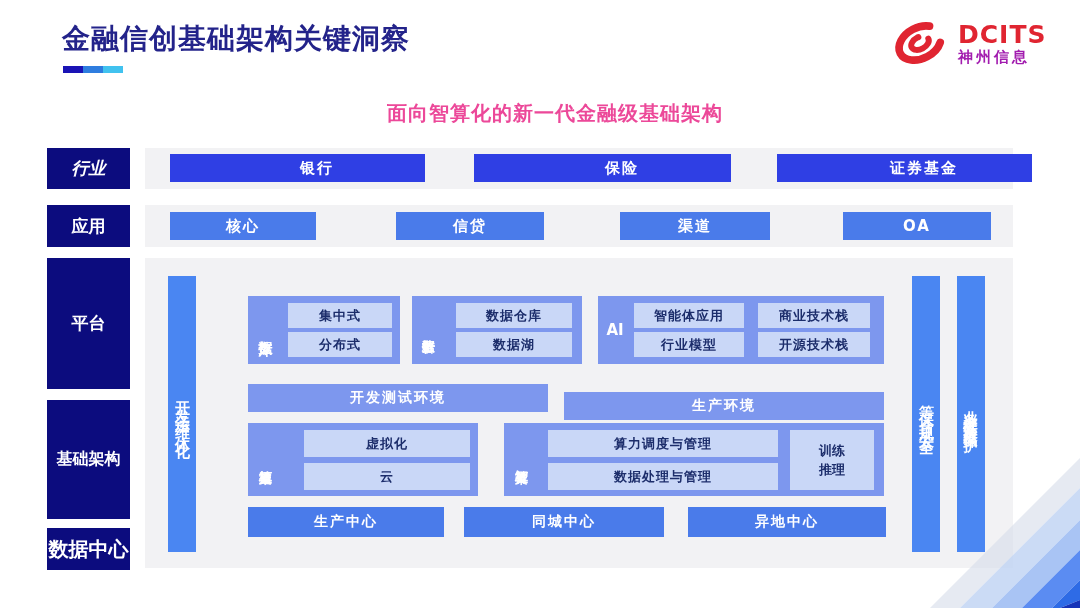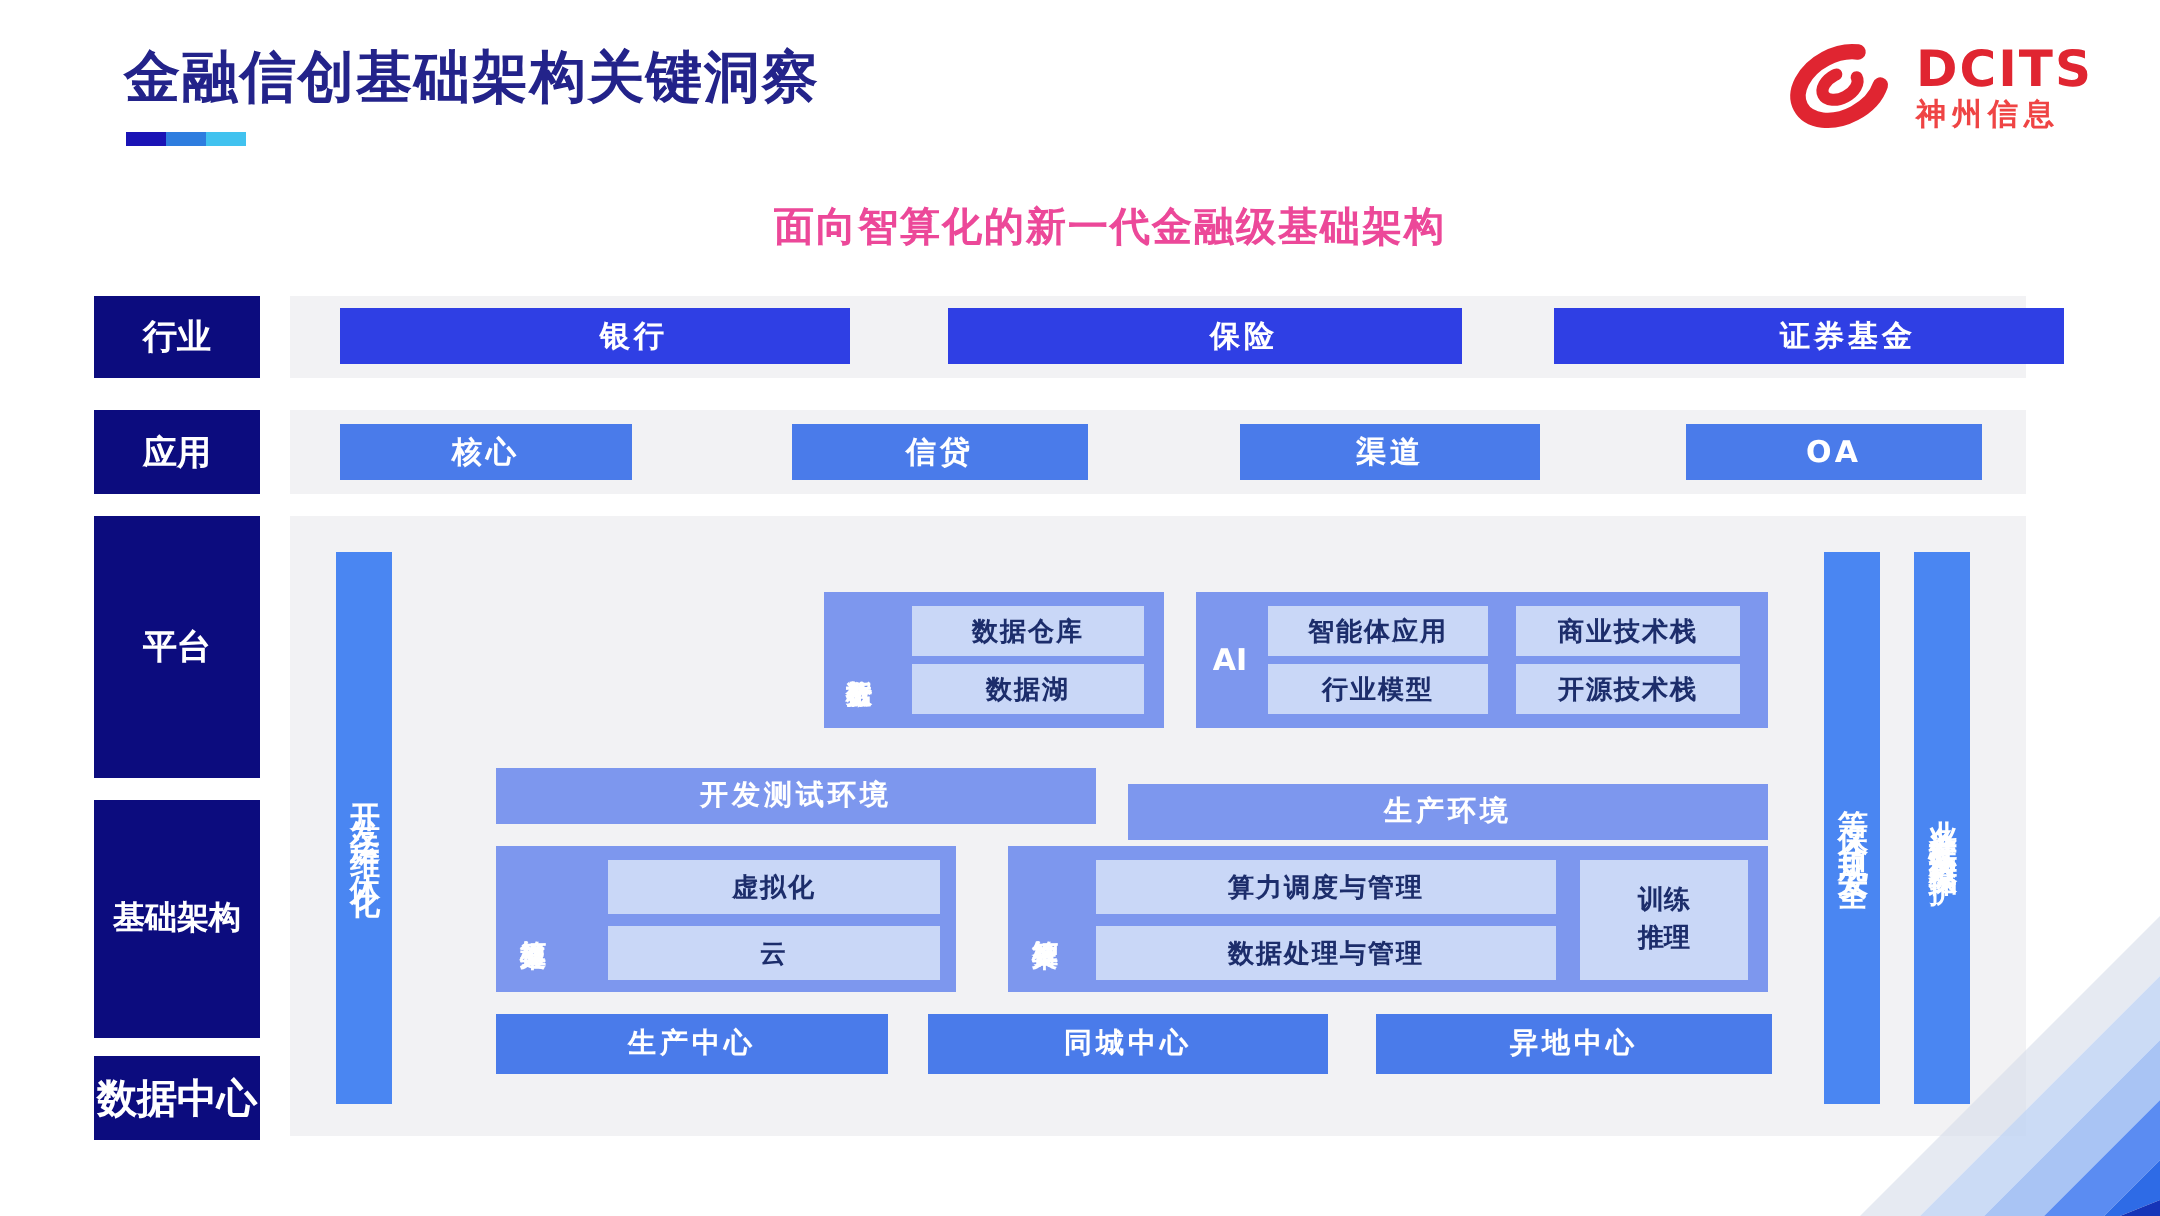--- a/index.html
+++ b/index.html
@@ -10,21 +10,21 @@
   .abs { position:absolute; }
   .page-title {
     font-size:28px; font-weight:bold; color:#23238a; letter-spacing:1px; white-space:nowrap;
   }
   .underline { display:flex; }
   .underline div { width:20px; height:7px; }
   .u1 { background:#1a13b5; } .u2 { background:#2e7ddf; } .u3 { background:#41c2ef; }
   .logo { display:flex; align-items:center; gap:8px; }
   .logo-text { display:flex; flex-direction:column; line-height:1.1; }
   .logo-brand { font-size:25px; font-weight:bold; color:#e02531; letter-spacing:1px; }
-  .logo-company { font-size:15px; font-weight:bold; color:#ef4444; letter-spacing:3px; }
+  .logo-company { font-size:15px; font-weight:bold; color:#a21caf; letter-spacing:3px; }
   .diagram-title { text-align:center; font-size:20px; font-weight:bold; color:#ec4899; letter-spacing:1px; }
   .side-label {
     left:47px; width:83px; background:#0c0c7e; color:#ffffff; font-weight:bold; font-size:17px;
     display:flex; align-items:center; justify-content:center; text-align:center;
   }
   .strip { left:145px; width:868px; background:#f2f2f4; }
   .btn1 {
     background:#2f3fe4; color:#fff; font-weight:bold; font-size:15px;
     display:flex; align-items:center; justify-content:center; letter-spacing:2px;padding-left:39px;
   }
@@ -76,21 +76,21 @@
       </g>
     </svg>
     <div class="logo-text">
       <span class="logo-brand">DCITS</span>
       <span class="logo-company">神州信息</span>
     </div>
   </div>
 
   <div class="abs diagram-title" style="left:145px; top:100px; width:820px;">面向智算化的新一代金融级基础架构</div>
 
-  <div class="abs side-label" style="top:148px; height:41px;">行业</div>
+  <div class="abs side-label" style="top:148px; height:41px;font-style:italic;">行业</div>
   <div class="abs side-label" style="top:205px; height:42px;">应用</div>
   <div class="abs side-label" style="top:258px; height:131px;">平台</div>
   <div class="abs side-label" style="top:400px; height:119px; font-size:16px;">基础架构</div>
   <div class="abs side-label" style="top:528px; height:42px; font-size:20px;">数据中心</div>
 
   <div class="abs strip" style="top:148px; height:41px;"></div>
   <div class="abs strip" style="top:205px; height:42px;"></div>
   <div class="abs strip" style="top:258px; height:310px;"></div>
 
   <div class="abs btn1" style="left:170px; top:154px; width:216px; height:28px;">银行</div>
@@ -99,20 +99,25 @@
 
   <div class="abs btn2" style="left:170px; top:212px; width:146px; height:28px;">核心</div>
   <div class="abs btn2" style="left:396px; top:212px; width:148px; height:28px;">信贷</div>
   <div class="abs btn2" style="left:620px; top:212px; width:150px; height:28px;">渠道</div>
   <div class="abs btn2" style="left:843px; top:212px; width:148px; height:28px;">OA</div>
 
   <div class="abs vbar" style="left:168px;">开发运维一体化</div>
   <div class="abs vbar" style="left:912px;">等保合规安全</div>
   <div class="abs vbar" style="left:957px; letter-spacing:3px; font-size:14px;">业务连续性及数据保护</div>
 
+  <div class="abs section" style="left:248px; top:296px; width:152px; height:68px;">
+    <div class="section-label" style="width:36px;">数据库</div>
+    <div class="chip" style="left:40px; top:7px; width:104px; height:25px;">集中式</div>
+    <div class="chip" style="left:40px; top:36px; width:104px; height:25px;">分布式</div>
+  </div>
 
   <div class="abs section" style="left:412px; top:296px; width:170px; height:68px;">
     <div class="section-label" style="width:32px; font-size:13px;">数据分析</div>
     <div class="chip" style="left:44px; top:7px; width:116px; height:25px;">数据仓库</div>
     <div class="chip" style="left:44px; top:36px; width:116px; height:25px;">数据湖</div>
   </div>
 
   <div class="abs section" style="left:598px; top:296px; width:286px; height:68px;">
     <div class="section-label" style="width:34px; writing-mode:horizontal-tb; font-size:15px;">AI</div>
     <div class="chip" style="left:36px; top:7px; width:110px; height:25px;">智能体应用</div>

